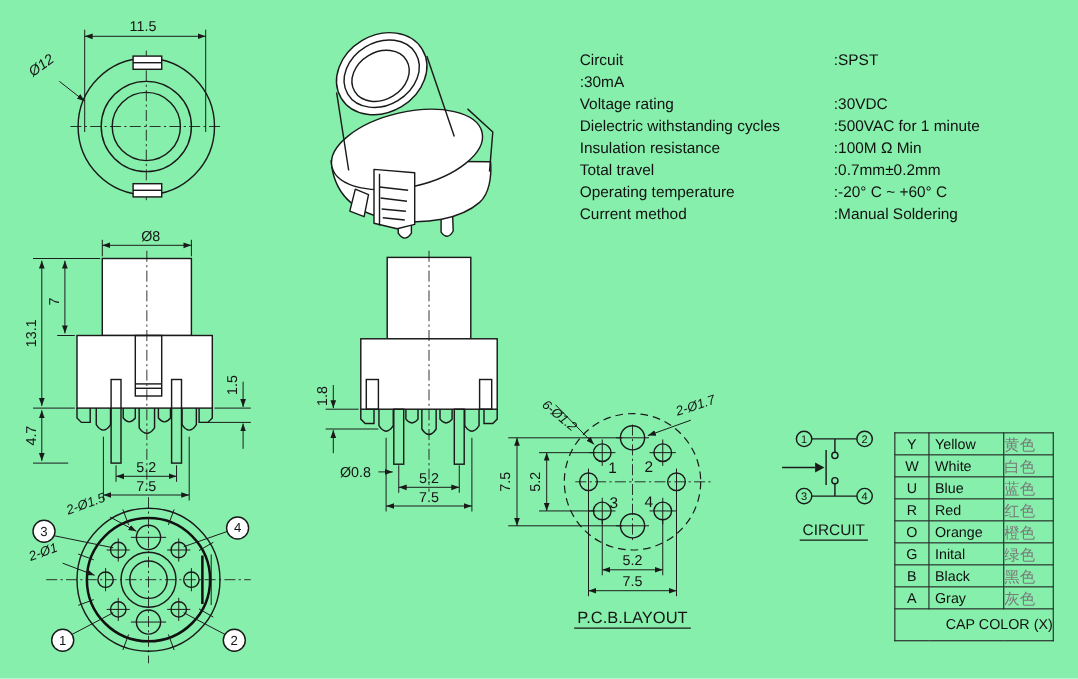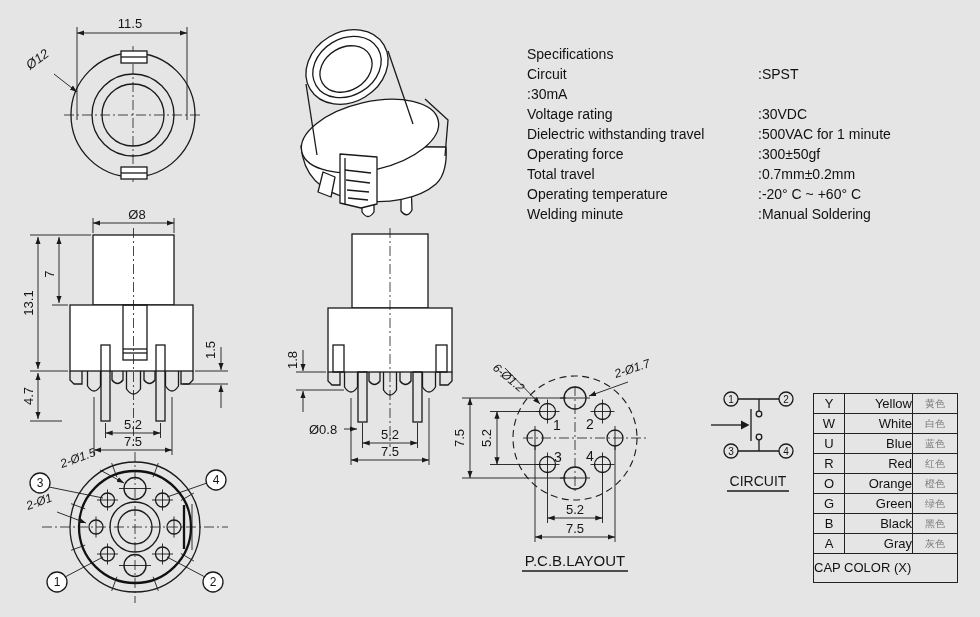--- a/index.html
+++ b/index.html
@@ -1,16 +1,16 @@
 <!DOCTYPE html>
 <html><head>
 <meta charset="utf-8">
 <style>
   html,body{margin:0;padding:0;background:#fff;}
-  .sheet{position:relative;width:980px;height:617px;background:#e5e5e5;overflow:hidden;
+  .sheet{position:relative;width:980px;height:617px;background:#86efac;overflow:hidden;
          font-family:"Liberation Sans",sans-serif;color:#111;}
   .sheet svg{position:absolute;left:0;top:0;}
 
   
   .ln{stroke:#1a1a1a;stroke-width:1.3;fill:none;}
   .lw{stroke:#1a1a1a;stroke-width:1.3;fill:#fff;}
   .thin{stroke:#1a1a1a;stroke-width:0.9;fill:none;}
   .thick{stroke:#111;stroke-width:2.3;fill:none;}
   .cl{stroke:#1a1a1a;stroke-width:0.8;fill:none;stroke-dasharray:10 3 2 3;}
   .dash{stroke:#1a1a1a;stroke-width:1.1;fill:none;stroke-dasharray:7 4.5;}
@@ -23,23 +23,23 @@
 
   
   .specs{position:absolute;left:527px;top:44px;}
   .spec-row{display:flex;height:20px;line-height:20px;font-size:14px;white-space:nowrap;}
   .spec-label{width:231px;}
 
   
   .capcolor{position:absolute;left:813px;top:393px;border-collapse:collapse;table-layout:fixed;}
   .capcolor td{border:1px solid #222;padding:0;font-size:13px;line-height:18px;height:19px;overflow:hidden;}
   .capcolor .c1{width:30px;text-align:center;}
-  .capcolor .c2{width:62px;padding-left:5px;text-align:right;}
-  .capcolor .c3{width:44px;text-align:center;font-size:10px;color:#7a7a7a;}
-  .capcolor .foot{height:28px;text-align:left;font-size:13px;}
+  .capcolor .c2{width:62px;padding-left:5px;}
+  .capcolor .c3{width:44px;font-size:14px;color:#7a7a7a;}
+  .capcolor .foot{height:28px;text-align:right;font-size:13px;}
 </style>
 </head>
 <body>
 
 <div class="sheet">
 
 <svg width="980" height="617" viewBox="0 0 980 617">
   <defs>
     <marker id="arr" markerWidth="10" markerHeight="8" refX="8" refY="3.5" orient="auto-start-reverse">
       <path d="M0,0.6 L8,3.5 L0,6.4 Z" fill="#1a1a1a"></path>
@@ -312,51 +312,48 @@
     <line class="ln" x1="751" y1="409" x2="751" y2="441" stroke-width="1.5"></line>
     <line class="ln" x1="711" y1="425" x2="741" y2="425"></line>
     <polygon points="741,420.5 749.5,425 741,429.5" fill="#1a1a1a"></polygon>
     <text class="t14 mid" x="758" y="486">CIRCUIT</text>
     <line class="ln" x1="727" y1="491" x2="789" y2="491" stroke-width="1.1"></line>
   </g>
 </svg>
 
   <div class="specs">
     <div class="spec-row">
-        <span>Specifications</span>
-      </div>
-    <div class="spec-row">
         <span class="spec-label">Circuit</span>
         <span>:SPST</span>
       </div>
     <div class="spec-row">
         <span>:30mA</span>
       </div>
     <div class="spec-row">
         <span class="spec-label">Voltage rating</span>
         <span>:30VDC</span>
       </div>
     <div class="spec-row">
-        <span class="spec-label">Dielectric withstanding travel</span>
+        <span class="spec-label">Dielectric withstanding cycles</span>
         <span>:500VAC for 1 minute</span>
       </div>
     <div class="spec-row">
-        <span class="spec-label">Operating force</span>
-        <span>:300±50gf</span>
+        <span class="spec-label">Insulation resistance</span>
+        <span>:100M Ω  Min</span>
       </div>
     <div class="spec-row">
         <span class="spec-label">Total travel</span>
         <span>:0.7mm±0.2mm</span>
       </div>
     <div class="spec-row">
         <span class="spec-label">Operating temperature</span>
         <span>:-20° C ~ +60° C</span>
       </div>
     <div class="spec-row">
-        <span class="spec-label">Welding minute</span>
+        <span class="spec-label">Current method</span>
         <span>:Manual Soldering</span>
       </div>
     <div class="spec-row">
         <span class="spec-label"></span>
       </div>
   </div>
 
   <table class="capcolor">
     <tbody>
       <tr>
@@ -379,21 +376,21 @@
           <td class="c2">Red</td>
           <td class="c3">红色</td>
         </tr>
       <tr>
           <td class="c1">O</td>
           <td class="c2">Orange</td>
           <td class="c3">橙色</td>
         </tr>
       <tr>
           <td class="c1">G</td>
-          <td class="c2">Green</td>
+          <td class="c2">Inital</td>
           <td class="c3">绿色</td>
         </tr>
       <tr>
           <td class="c1">B</td>
           <td class="c2">Black</td>
           <td class="c3">黑色</td>
         </tr>
       <tr>
           <td class="c1">A</td>
           <td class="c2">Gray</td>

